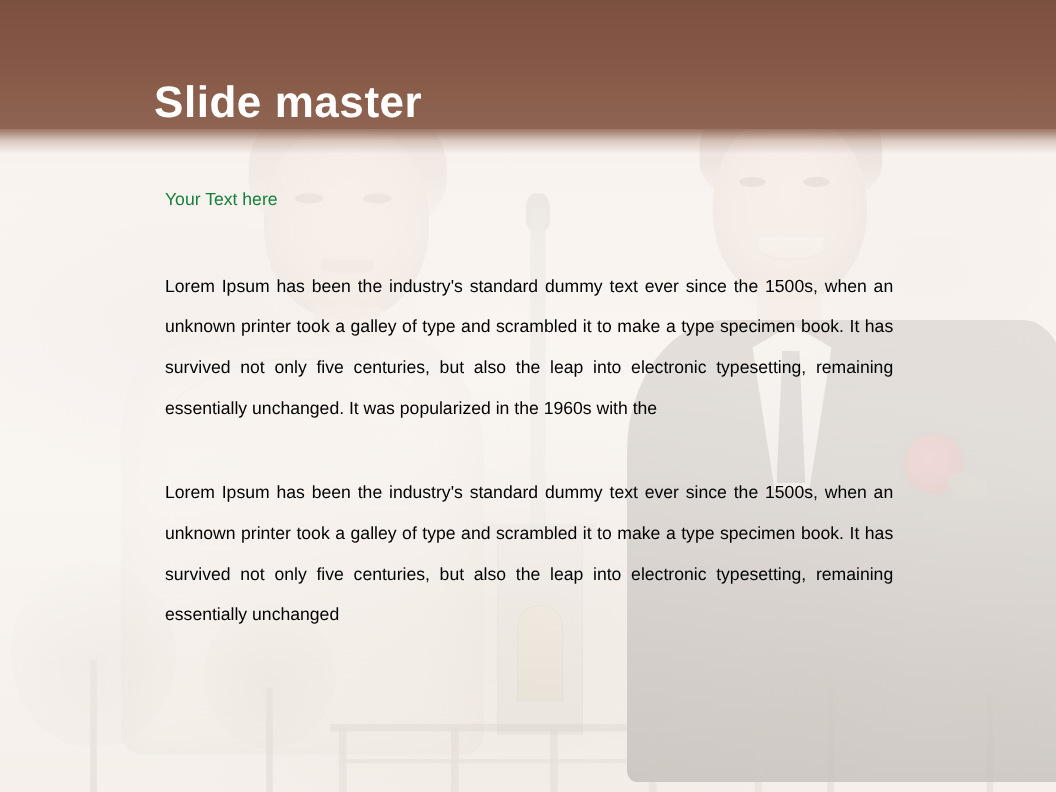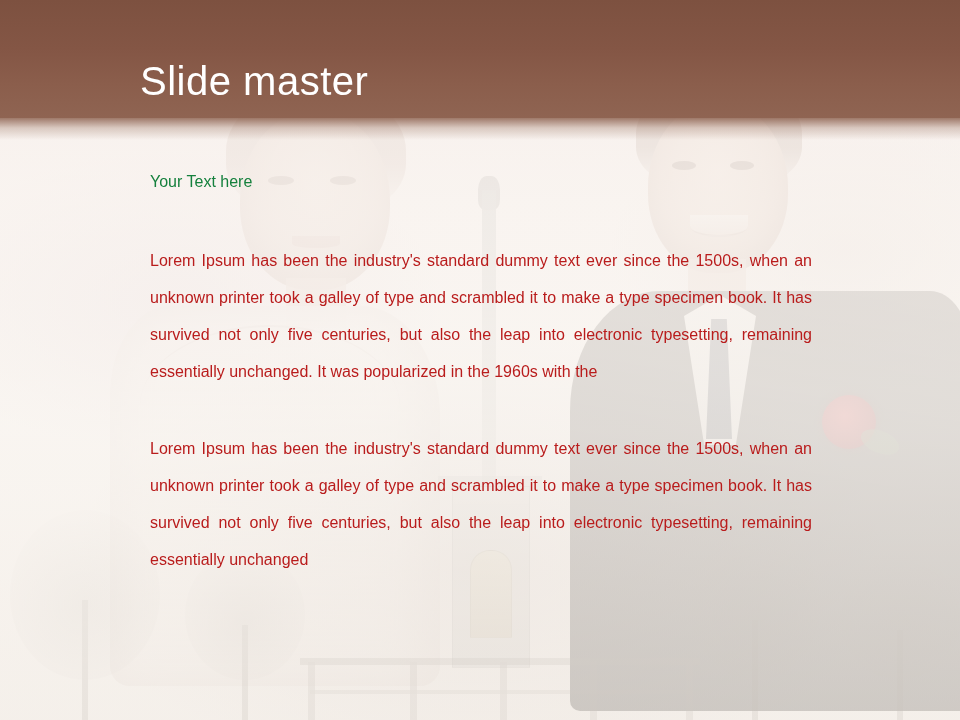--- a/index.html
+++ b/index.html
@@ -309,46 +309,46 @@
   #title-bar-fade {
     position: absolute;
     left: 0; top: 118px;
     width: 960px;
     height: 22px;
     background: linear-gradient(180deg, rgba(143,100,82,0.85) 0%, rgba(160,122,105,0.35) 45%, rgba(200,175,165,0.0) 100%);
   }
   #slide-title {
     position: absolute;
     left: 140px;
-    top: 28px;
+    top: 40px;
     font-size: 40px;
     line-height: 52px;
     color: #ffffff;
     letter-spacing: 0.5px;
-    font-weight: normal;
+    font-weight: bold;
     white-space: nowrap;
   }
 
   
   #body {
     position: absolute;
     left: 150px;
     top: 170px;
     width: 662px;
   }
   .lead-line {
     font-size: 16px;
     line-height: 24px;
     color: #15803d;
     margin: 0 0 48px 0;
   }
   .para {
     font-size: 16px;
     line-height: 37px;
-    color: #b91c1c;
+    color: #000000;
     text-align: justify;
     margin: 0 0 40px 0;
   }
   .para:last-child { margin-bottom: 0; }
 </style>
 </head>
 <body>
 
 <div id="slide">
 

